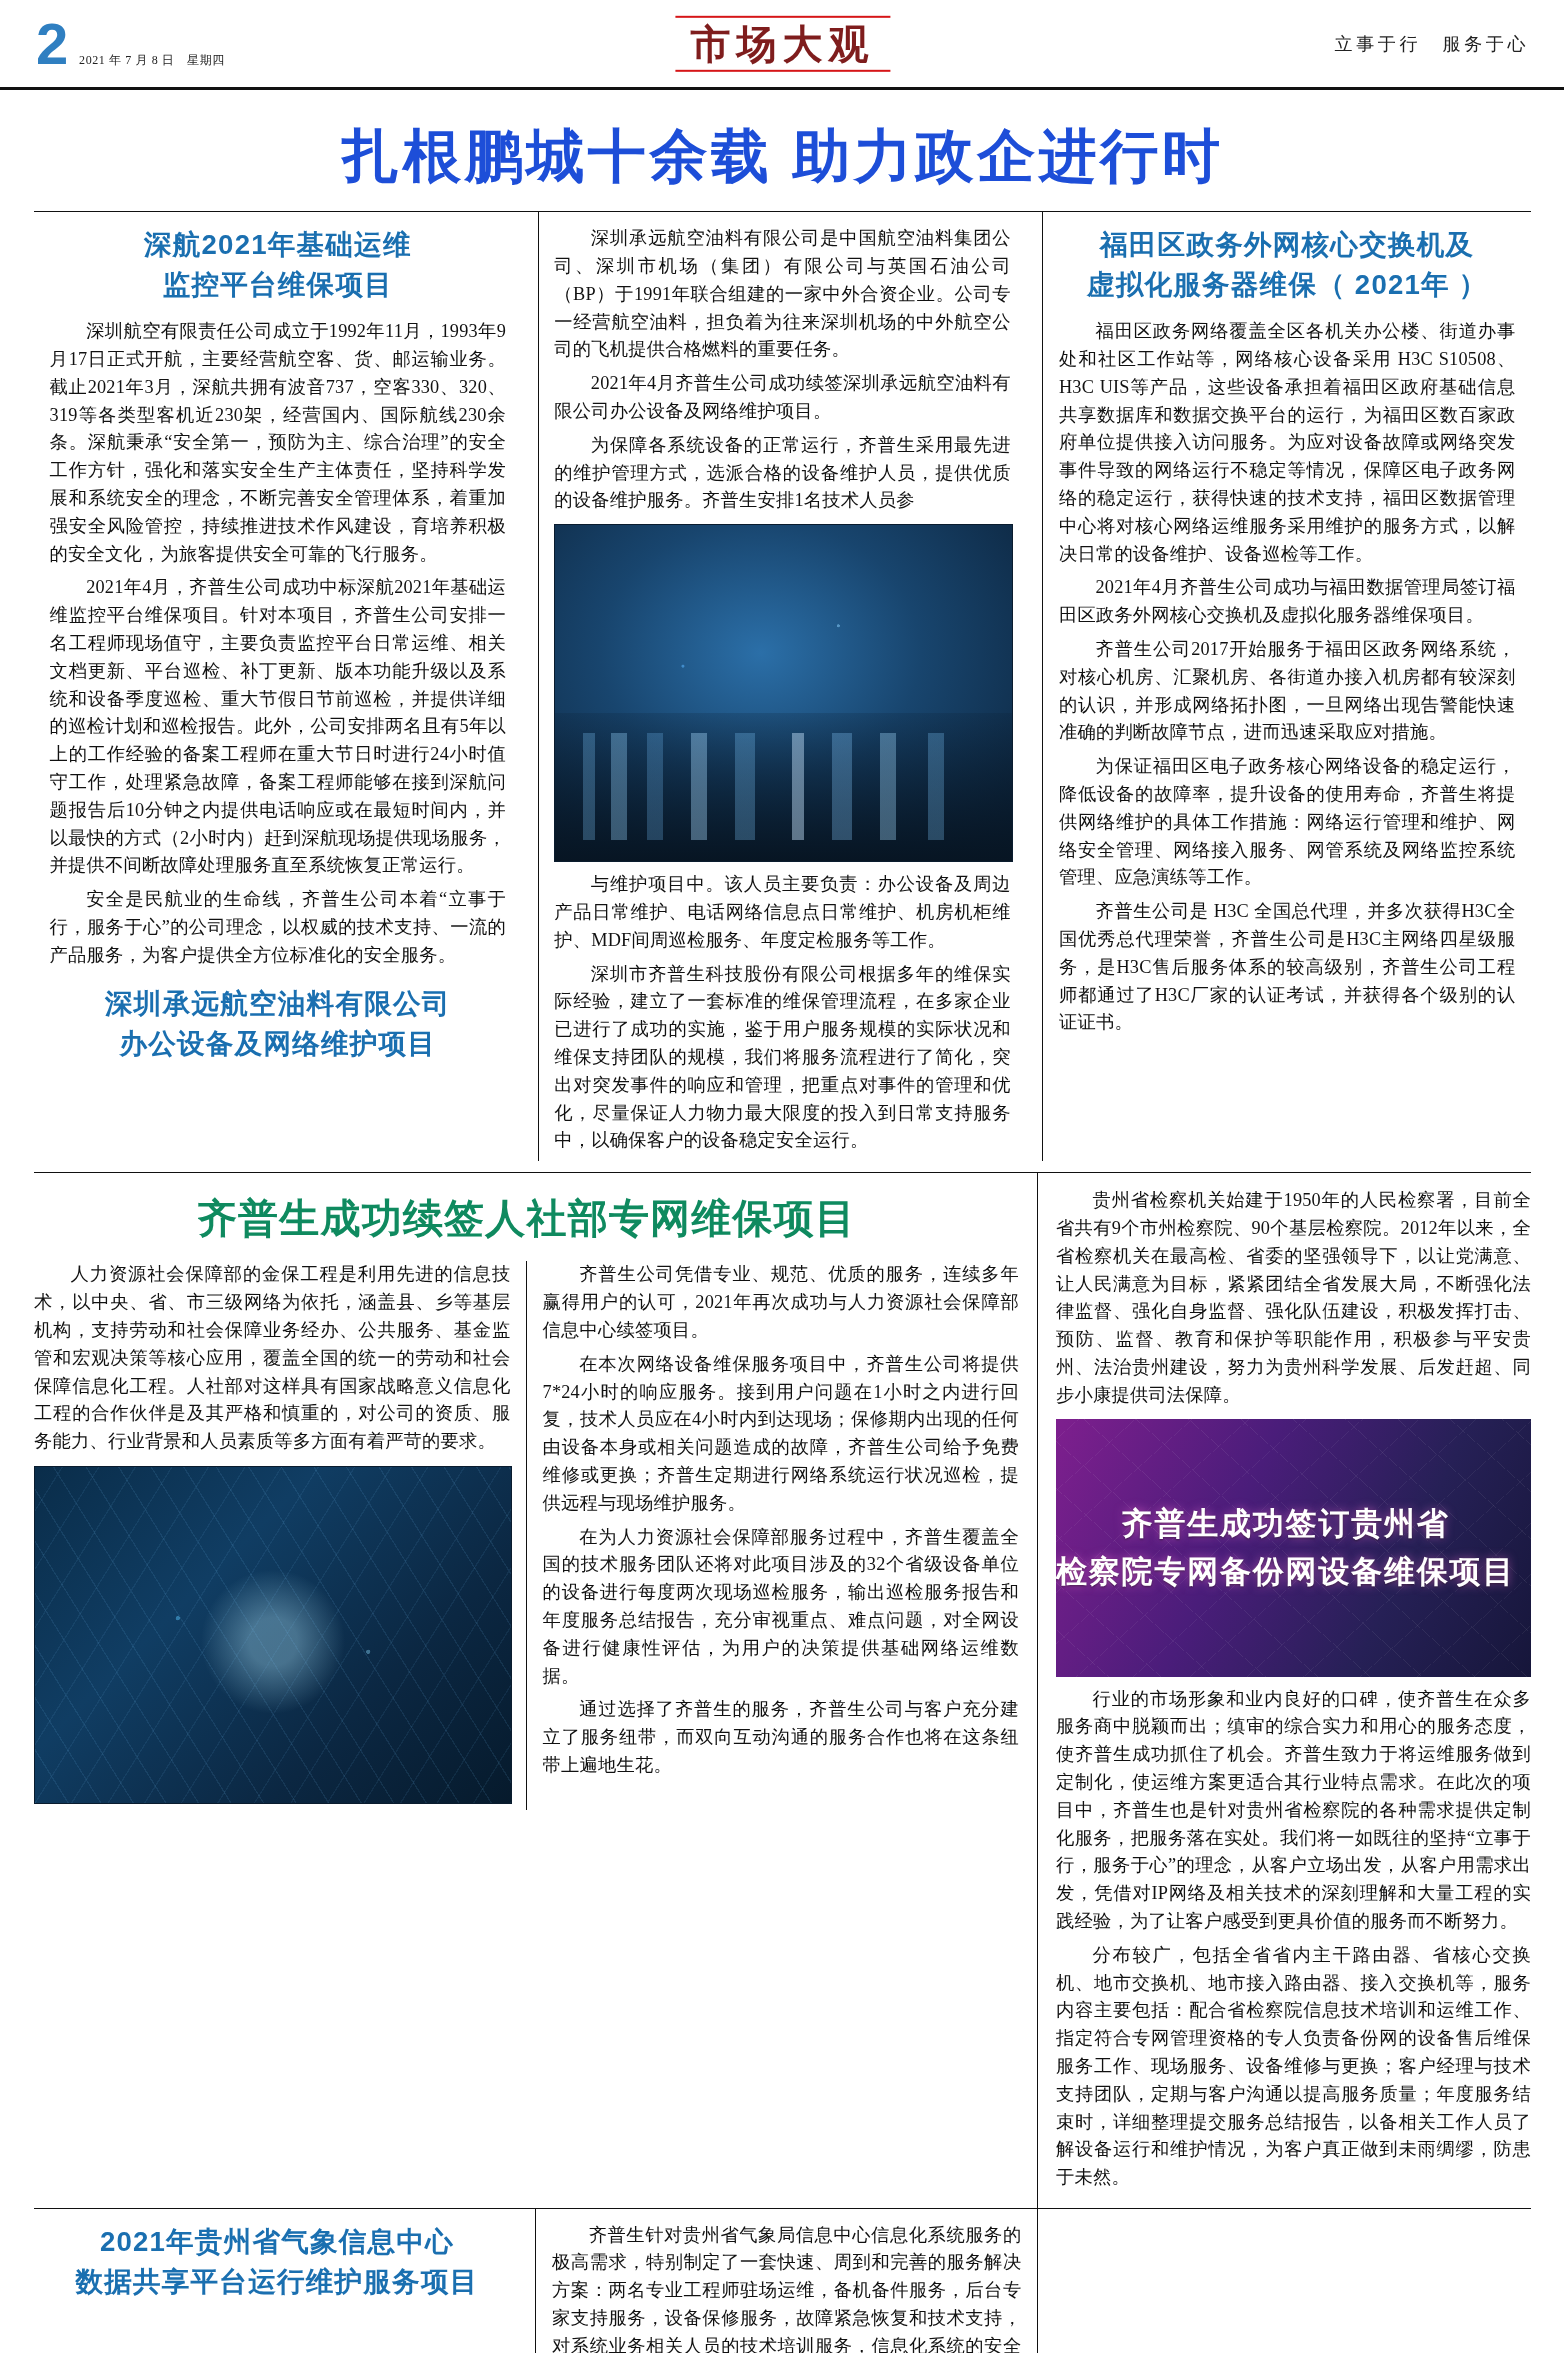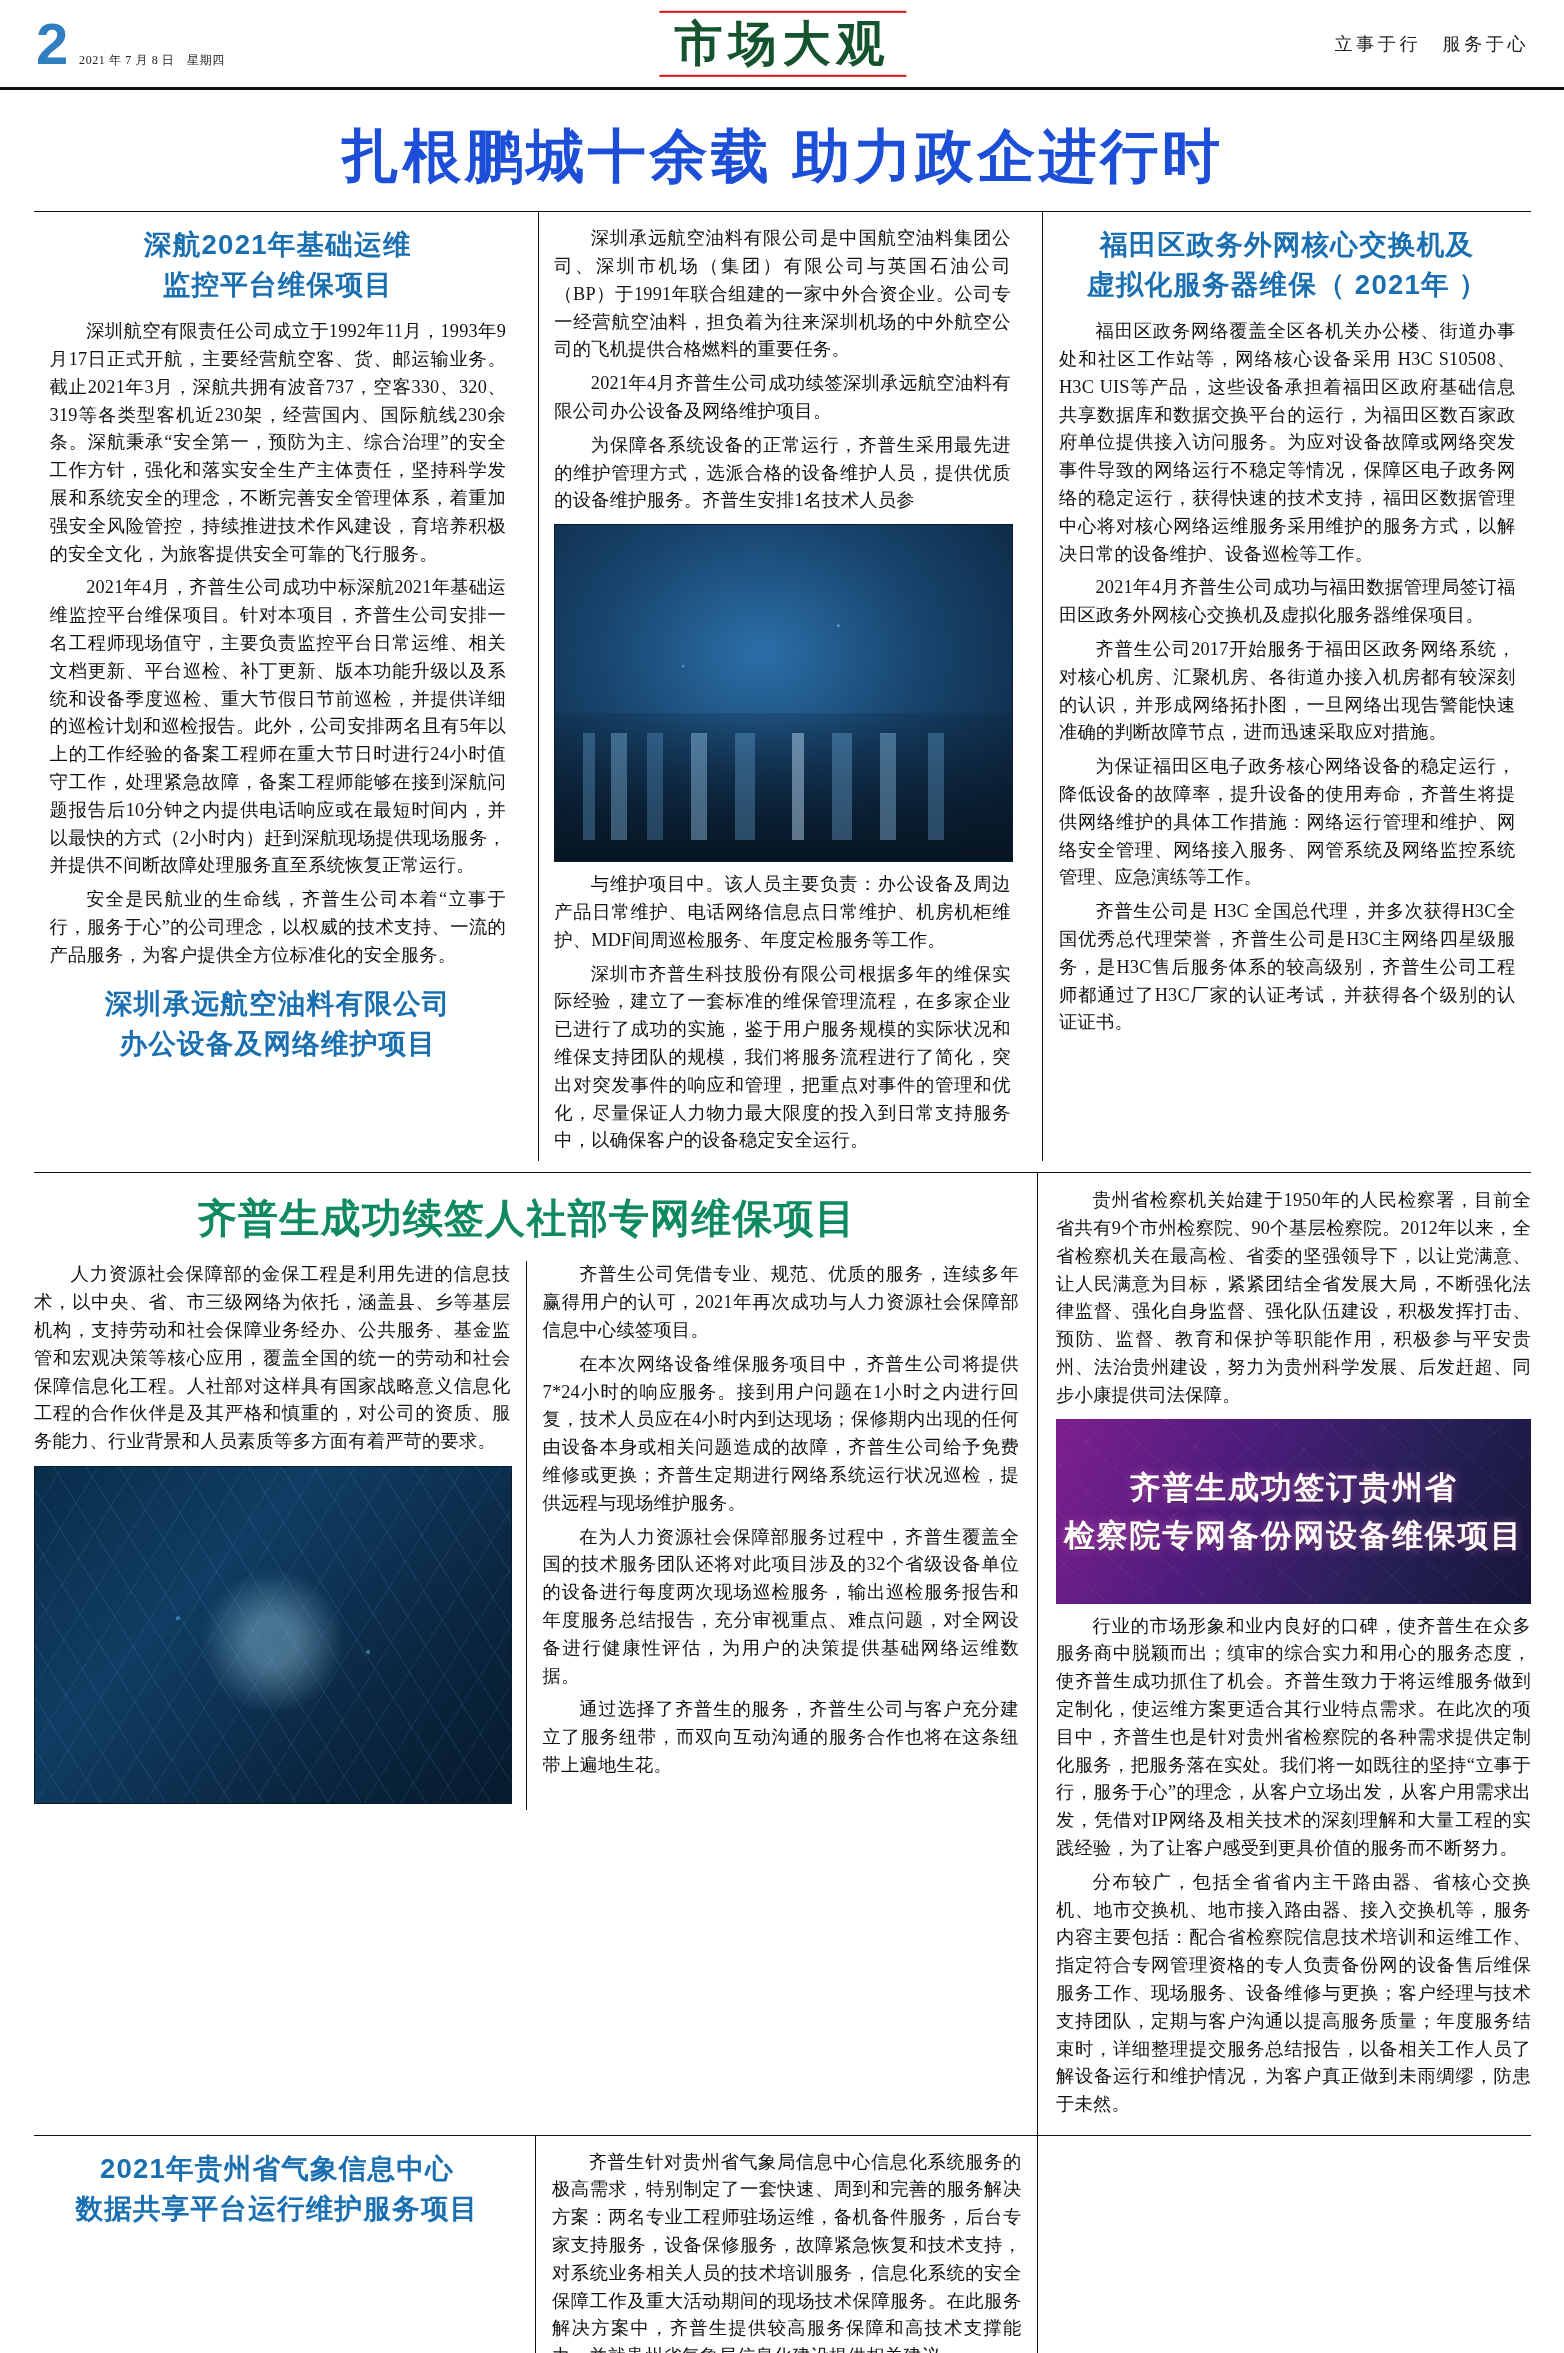--- a/index.html
+++ b/index.html
@@ -18,21 +18,21 @@
     font-family:"Liberation Sans","DejaVu Sans",sans-serif;
     font-size:58px;font-weight:700;color:#2f7fc1;line-height:1;
   }
   .mast-date{font-size:12px;color:#222;letter-spacing:0.6px;}
   .mast-center{
     position:absolute;left:50%;top:50%;transform:translate(-50%,-50%);
     display:flex;align-items:center;
   }
   .mast-title{
     font-family:"Liberation Sans","DejaVu Sans",sans-serif;
-    font-size:48px;font-weight:700;color:#14532d;letter-spacing:6px;
+    font-size:40px;font-weight:700;color:#7f1d1d;letter-spacing:6px;
     padding:1.2px 15.6px;border-top:2.4px solid #d61518;border-bottom:2.4px solid #d61518;
     line-height:1.25;
   }
   .mast-right{
     margin-left:auto;font-size:18px;color:#222;letter-spacing:3.6px;white-space:nowrap;
   }
   
   .headline{
     text-align:center;padding:27.6px 0 15.6px;
   }
@@ -111,23 +111,23 @@
     position:relative;overflow:hidden;
   }
   .tech-img:after{
     content:"";position:absolute;inset:0;
     background:
       repeating-linear-gradient(58deg, rgba(120,200,255,.10) 0 1.2px, transparent 1.2px 27.6px),
       repeating-linear-gradient(-58deg, rgba(120,200,255,.08) 0 1.2px, transparent 1.2px 31px),
       radial-gradient(circle at 50% 52%, rgba(180,235,255,.35) 0 24px, transparent 72px);
   }
   .poster{
-    width:100%;height:185px;margin:9.6px 0 8.4px;position:relative;overflow:hidden;
+    width:100%;height:258px;margin:9.6px 0 8.4px;position:relative;overflow:hidden;
     background:linear-gradient(115deg,#7e1f8e 0%,#4a1d7a 38%,#262056 70%,#16163a 100%);
-    display:flex;align-items:center;justify-content:center;
+    display:flex;align-items:center;
   }
   .poster:before{
     content:"";position:absolute;inset:0;
     background:
       repeating-linear-gradient(42deg, rgba(255,255,255,.07) 0 0.6px, transparent 0.6px 35px),
       repeating-linear-gradient(-42deg, rgba(255,255,255,.06) 0 0.6px, transparent 0.6px 38px);
   }
   .poster-text{
     position:relative;text-align:center;color:#fff;
     font-family:"Liberation Sans","DejaVu Sans",sans-serif;font-weight:700;

